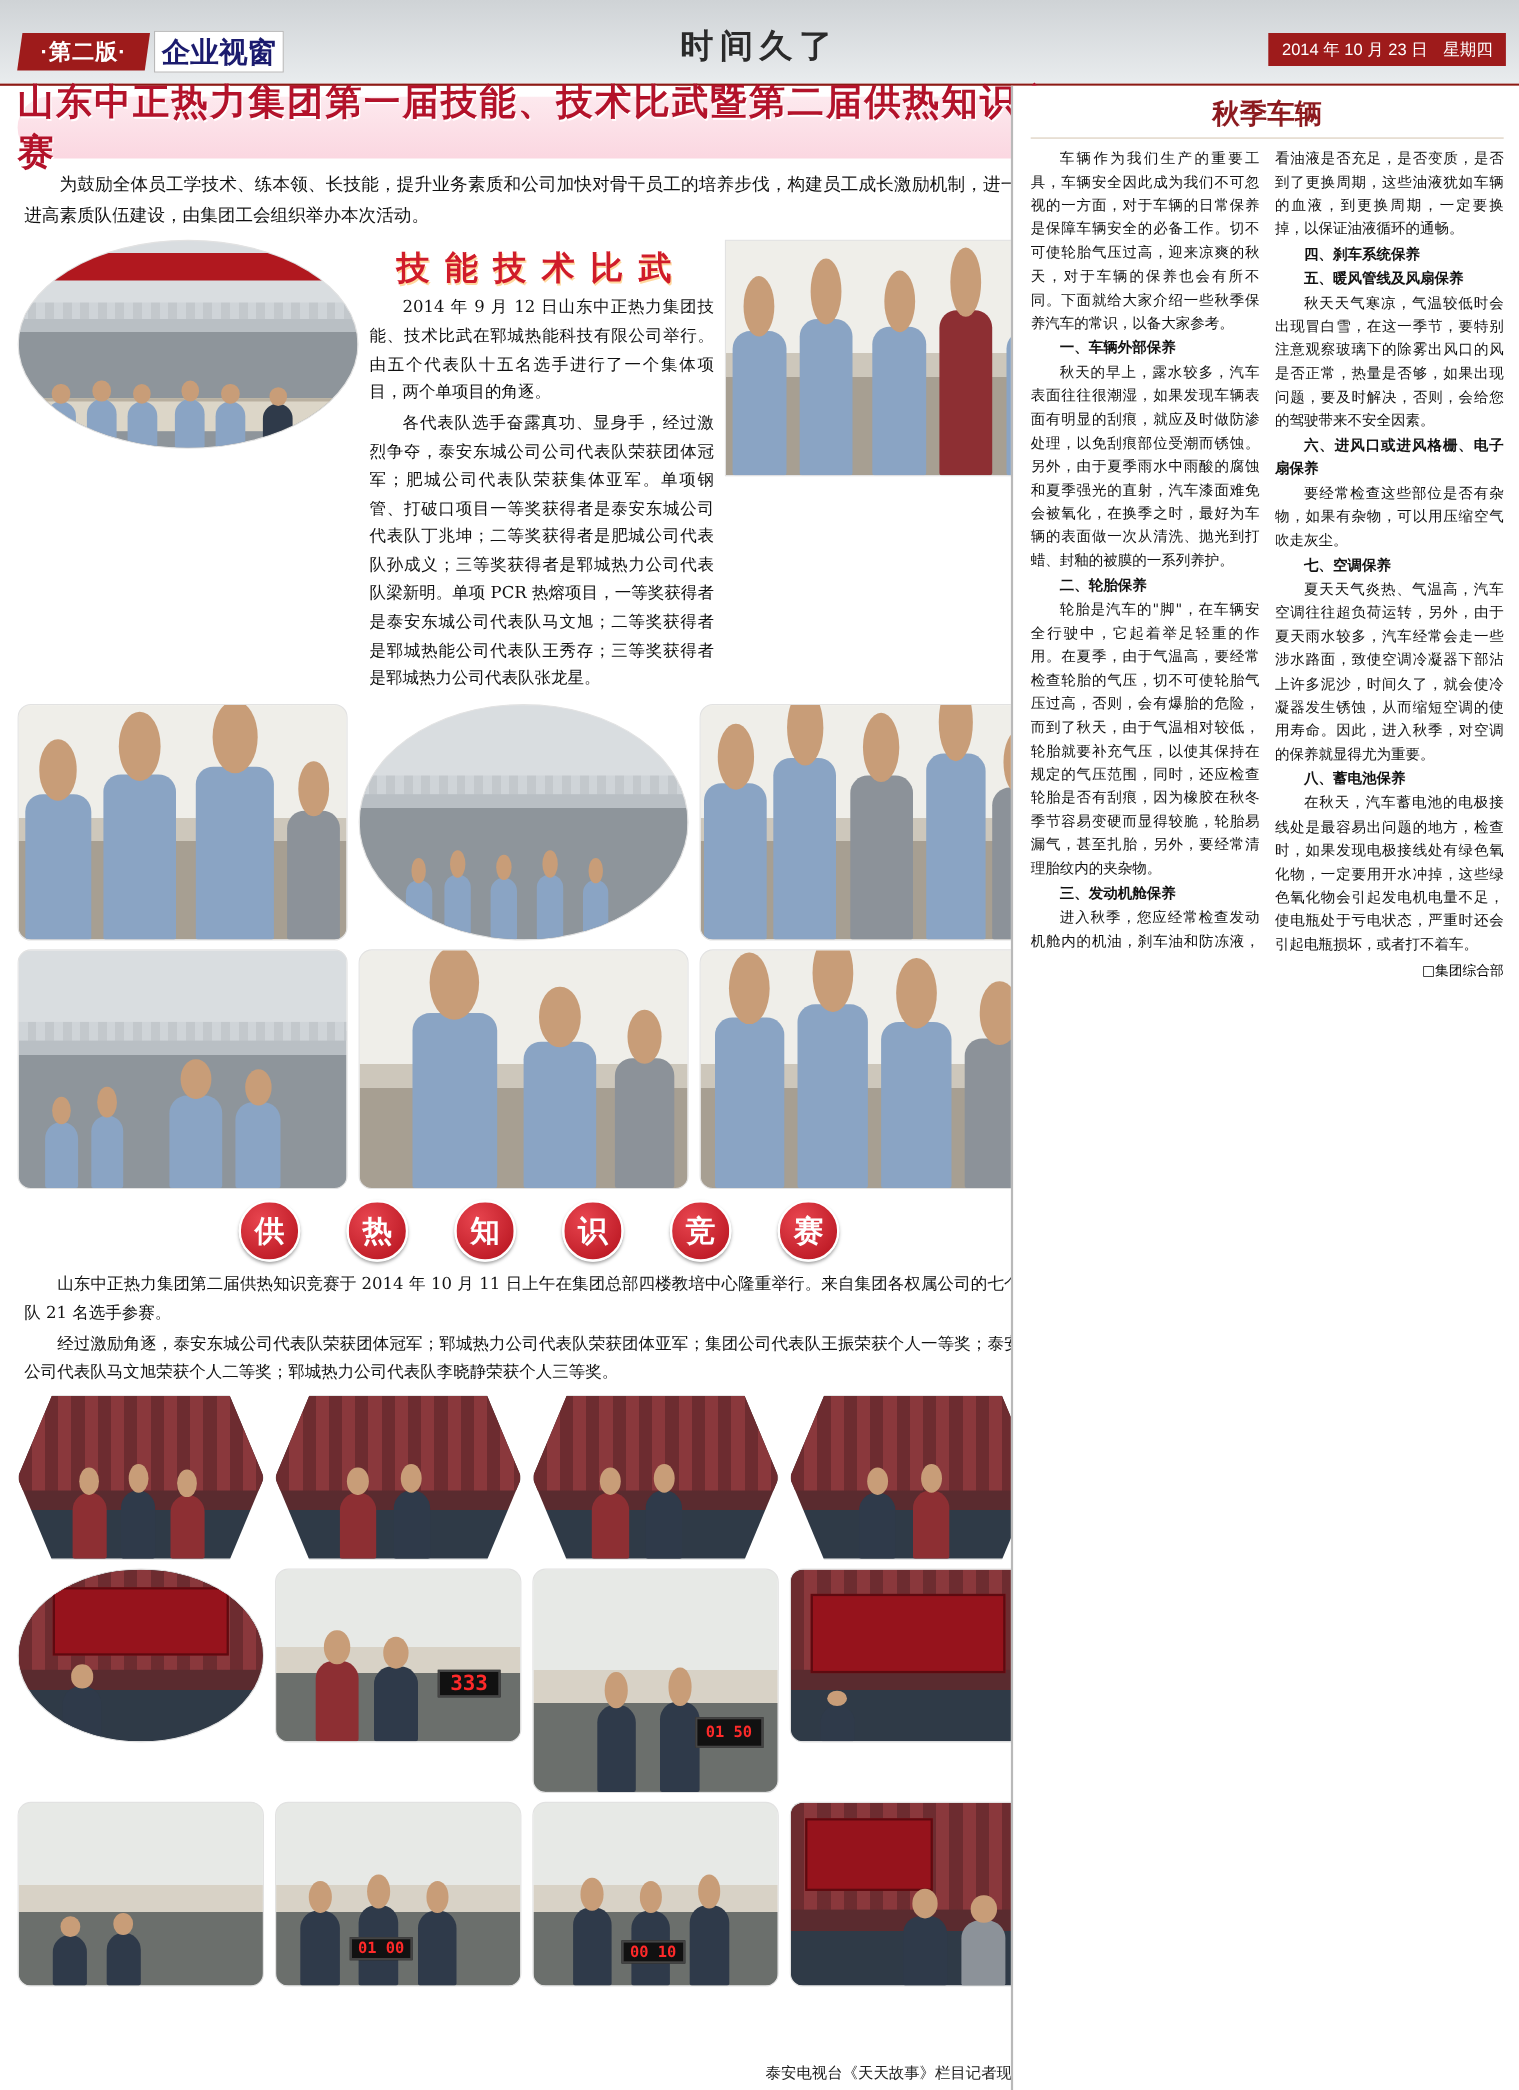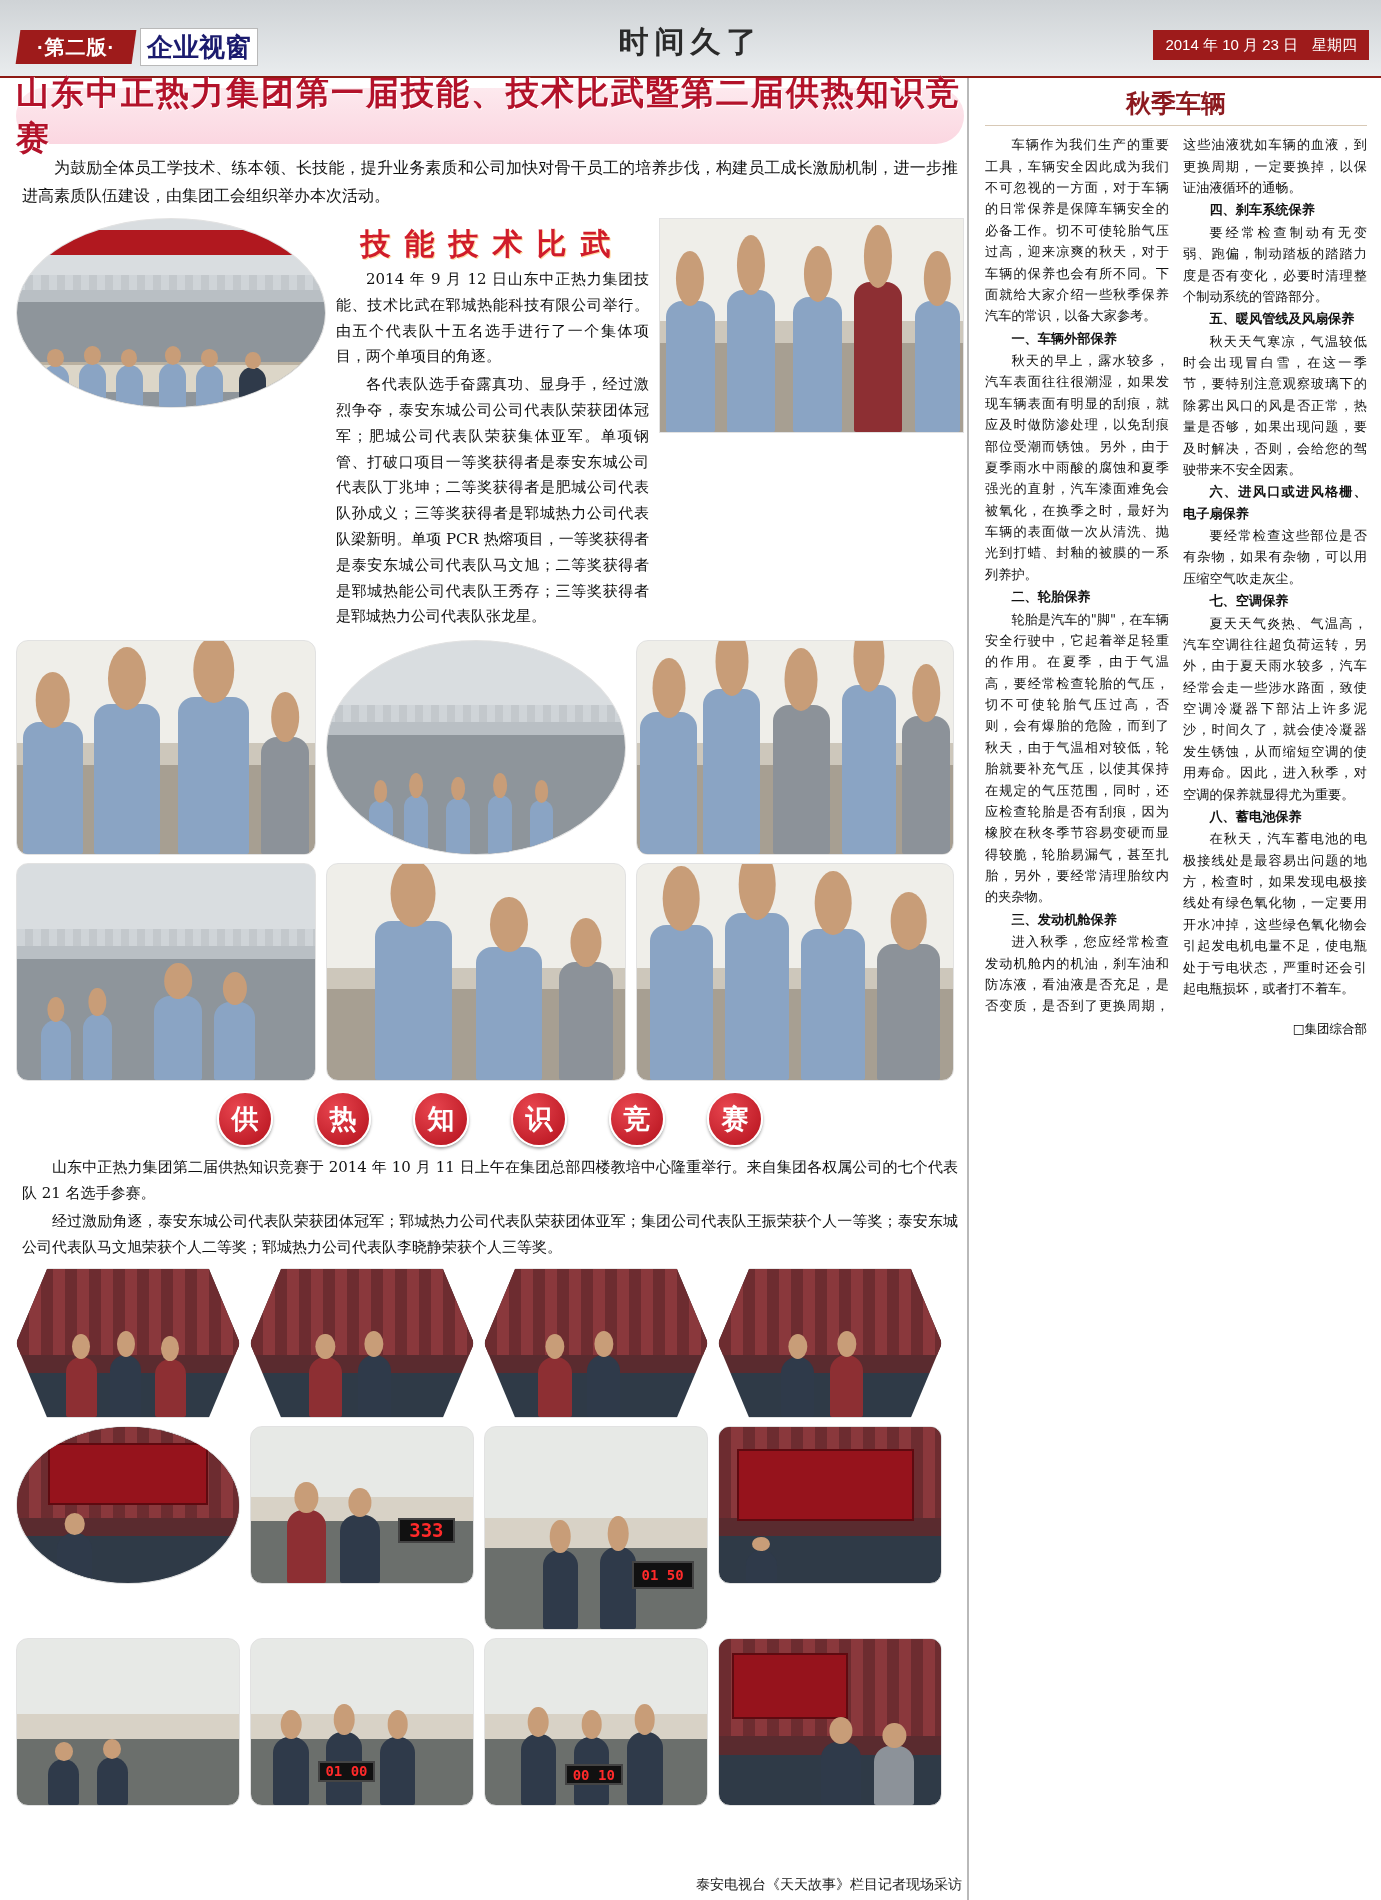--- a/index.html
+++ b/index.html
@@ -154,21 +154,21 @@
     border:2px solid #fff;
   }
 
   .credit {
     position:absolute; right:14px; bottom:6px;
     font-size:14px; color:#222; font-family:"DejaVu Serif",serif;
   }
 
   
   .sidebar {
-    position:absolute; right:0; top:78px; width:414px; height:1822px;
+    position:absolute; right:0; top:78px; width:462px; height:1822px;
     border-left:2px solid #b9b9b9;
     padding:8px 14px 28px 16px;
     background:#fff;
   }
   .side-title {
     text-align:center; color:#8c1a1f; font-weight:bold;
     font-size:25px; line-height:1.25; margin:2px 0 8px 0;
     font-family:"DejaVu Serif",serif;
     border-bottom:1px solid #d8c9b6; padding-bottom:6px;
   }
@@ -402,21 +402,20 @@
   </div>
   <div class="side-body">
     <p>车辆作为我们生产的重要工具，车辆安全因此成为我们不可忽视的一方面，对于车辆的日常保养是保障车辆安全的必备工作。切不可使轮胎气压过高，迎来凉爽的秋天，对于车辆的保养也会有所不同。下面就给大家介绍一些秋季保养汽车的常识，以备大家参考。</p>
     <p class="h">一、车辆外部保养</p>
     <p>秋天的早上，露水较多，汽车表面往往很潮湿，如果发现车辆表面有明显的刮痕，就应及时做防渗处理，以免刮痕部位受潮而锈蚀。另外，由于夏季雨水中雨酸的腐蚀和夏季强光的直射，汽车漆面难免会被氧化，在换季之时，最好为车辆的表面做一次从清洗、抛光到打蜡、封釉的被膜的一系列养护。</p>
     <p class="h">二、轮胎保养</p>
     <p>轮胎是汽车的"脚"，在车辆安全行驶中，它起着举足轻重的作用。在夏季，由于气温高，要经常检查轮胎的气压，切不可使轮胎气压过高，否则，会有爆胎的危险，而到了秋天，由于气温相对较低，轮胎就要补充气压，以使其保持在规定的气压范围，同时，还应检查轮胎是否有刮痕，因为橡胶在秋冬季节容易变硬而显得较脆，轮胎易漏气，甚至扎胎，另外，要经常清理胎纹内的夹杂物。</p>
     <p class="h">三、发动机舱保养</p>
     <p>进入秋季，您应经常检查发动机舱内的机油，刹车油和防冻液，看油液是否充足，是否变质，是否到了更换周期，这些油液犹如车辆的血液，到更换周期，一定要换掉，以保证油液循环的通畅。</p>
     <p class="h">四、刹车系统保养</p>
-    <p>要经常检查制动有无变弱、跑偏，制动踏板的踏踏力度是否有变化，必要时清理整个制动系统的管路部分。</p>
     <p class="h">五、暖风管线及风扇保养</p>
     <p>秋天天气寒凉，气温较低时会出现冒白雪，在这一季节，要特别注意观察玻璃下的除雾出风口的风是否正常，热量是否够，如果出现问题，要及时解决，否则，会给您的驾驶带来不安全因素。</p>
     <p class="h">六、进风口或进风格栅、电子扇保养</p>
     <p>要经常检查这些部位是否有杂物，如果有杂物，可以用压缩空气吹走灰尘。</p>
     <p class="h">七、空调保养</p>
     <p>夏天天气炎热、气温高，汽车空调往往超负荷运转，另外，由于夏天雨水较多，汽车经常会走一些涉水路面，致使空调冷凝器下部沾上许多泥沙，时间久了，就会使冷凝器发生锈蚀，从而缩短空调的使用寿命。因此，进入秋季，对空调的保养就显得尤为重要。</p>
     <p class="h">八、蓄电池保养</p>
     <p>在秋天，汽车蓄电池的电极接线处是最容易出问题的地方，检查时，如果发现电极接线处有绿色氧化物，一定要用开水冲掉，这些绿色氧化物会引起发电机电量不足，使电瓶处于亏电状态，严重时还会引起电瓶损坏，或者打不着车。</p>
   </div>
   <div class="side-credit">□集团综合部</div>

